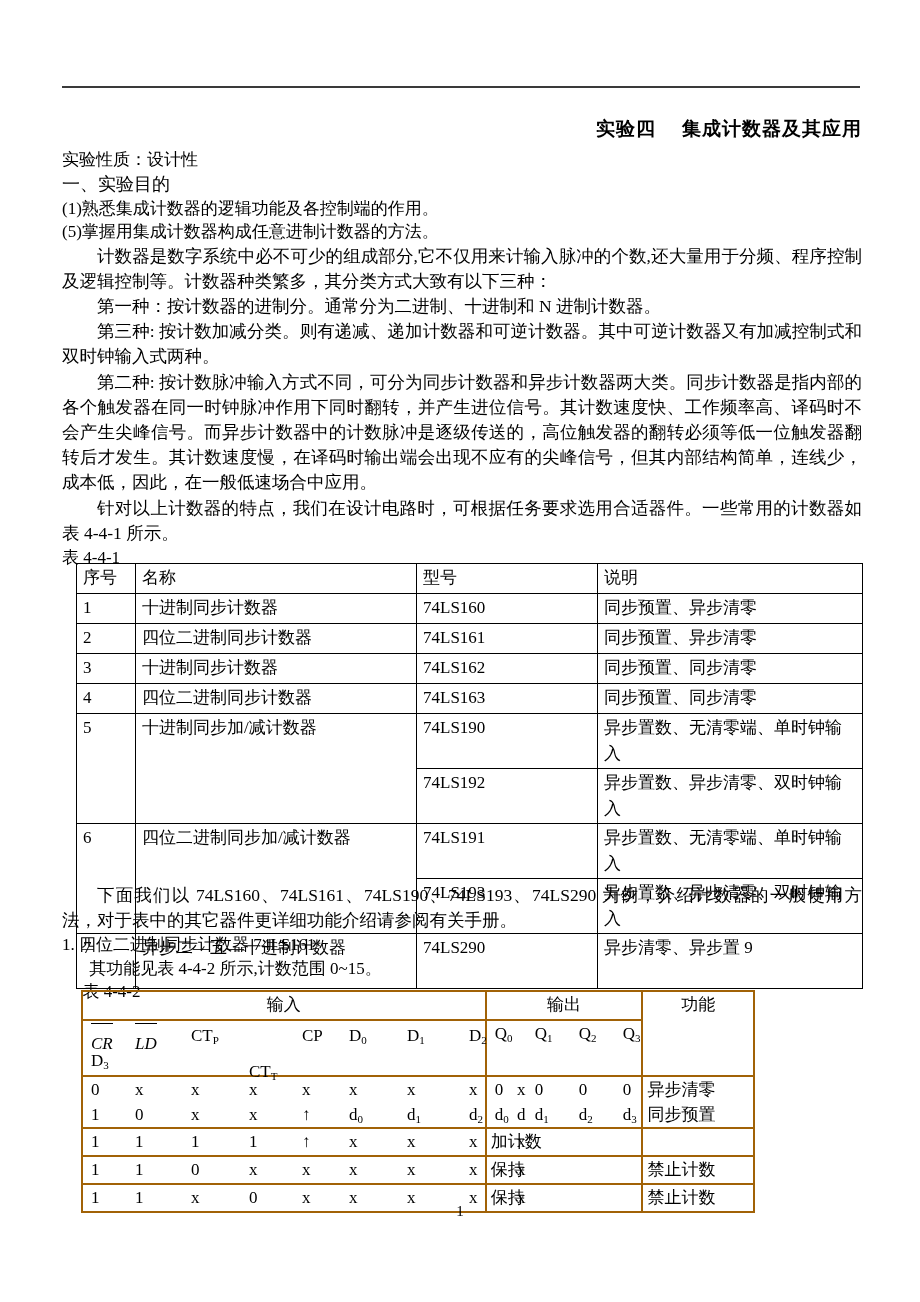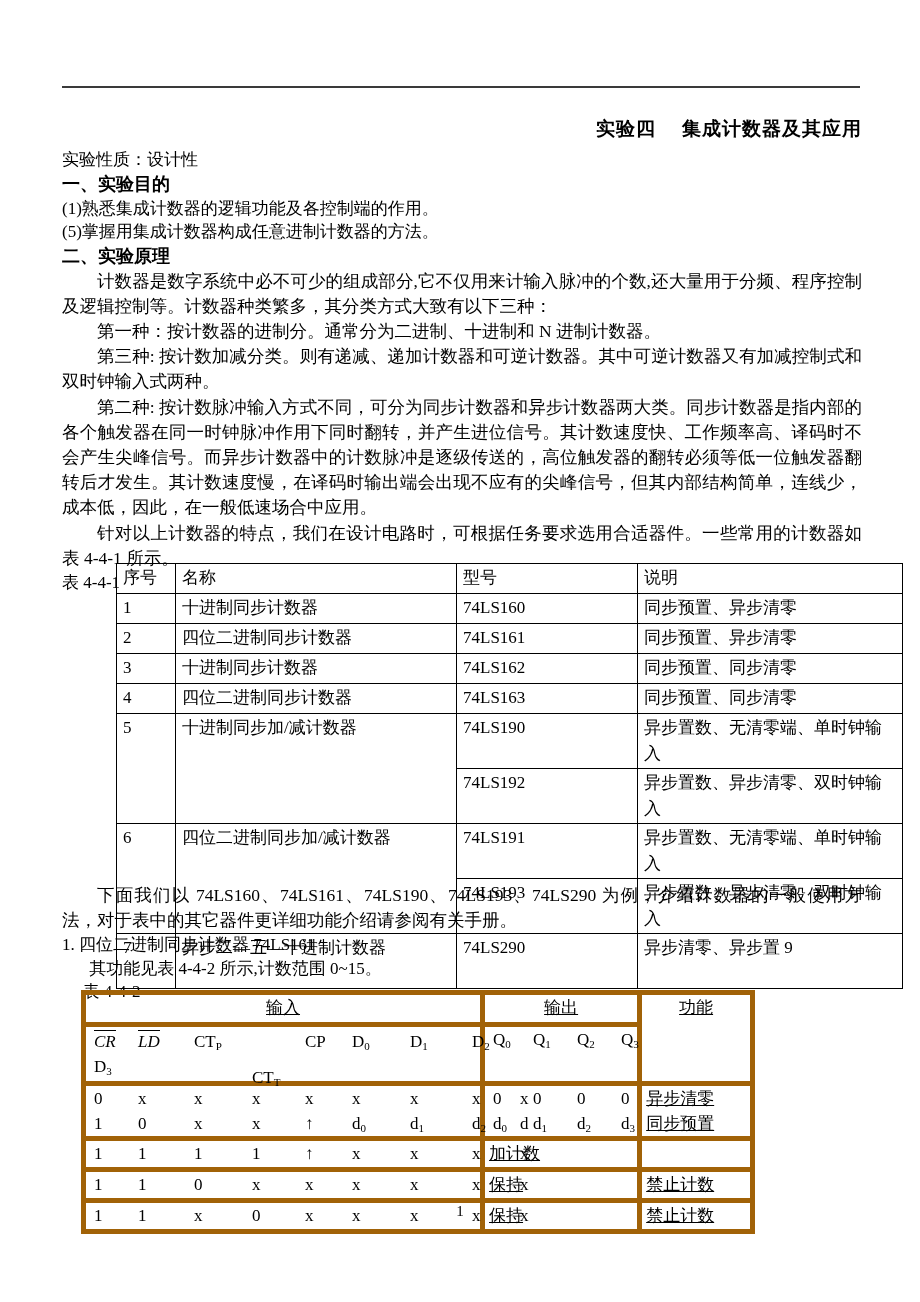--- a/index.html
+++ b/index.html
@@ -65,31 +65,30 @@
     font-size: 17.5px;
     line-height: 25.2px;
     margin: 0;
     text-align: justify;
     text-justify: inter-character;
     text-align-last: left;
   }
   .para.indent { text-indent: 2em; }
   .heading {
     font-size: 18px;
-    font-weight: bold;
+    font-weight: normal;
     line-height: 25px;
     margin: 0;
   }
 
   
   table.doc {
     border-collapse: collapse;
     font-size: 17px;
     table-layout: fixed;
-    margin-left: 40px;
   }
   table.doc td, table.doc th {
     border: 1px solid #000;
     padding: 1px 6px;
     font-weight: normal;
     vertical-align: top;
     line-height: 26px;
     height: 26px;
   }
 
@@ -108,31 +107,30 @@
   
   #table2 {
     position: absolute;
     left: 81px;
     top: 990px;
     width: 674px;
     border-collapse: collapse;
     font-size: 17px;
   }
   #table2 td {
-    border: 5px solid #a16207;
+    border: 2px solid #a16207;
     padding: 0 4px;
     vertical-align: top;
     line-height: 25px;
-    text-decoration: underline;
   }
   .ovl {
     border-top: 1.3px solid #000;
     display: inline-block;
     font-style: italic;
-    padding-top: 1px;
+    padding-top: 10px;
     line-height: 20px;
   }
   sub { font-size: 11px; vertical-align: baseline; position: relative; top: 3px; }
 
   
   .page-num {
     position: absolute;
     left: 0;
     top: 1203px;
     width: 920px;
@@ -152,21 +150,20 @@
     <div class="title">
       <span>实验四</span><span class="gap"></span><span>集成计数器及其应用</span>
     </div>
 
     <p class="line">实验性质：设计性</p>
 
     <p class="heading">一、实验目的</p>
     <p class="line">(1)熟悉集成计数器的逻辑功能及各控制端的作用。</p>
     <p class="line">(5)掌握用集成计数器构成任意进制计数器的方法。</p>
 
-    <p class="heading">二、实验原理</p>
 
     <p class="para indent">计数器是数字系统中必不可少的组成部分,它不仅用来计输入脉冲的个数,还大量用于分频、程序控制及逻辑控制等。计数器种类繁多，其分类方式大致有以下三种：</p>
     <p class="para indent">第一种：按计数器的进制分。通常分为二进制、十进制和 N 进制计数器。</p>
     <p class="para indent">第三种: 按计数加减分类。则有递减、递加计数器和可逆计数器。其中可逆计数器又有加减控制式和双时钟输入式两种。</p>
     <p class="para indent">第二种: 按计数脉冲输入方式不同，可分为同步计数器和异步计数器两大类。同步计数器是指内部的各个触发器在同一时钟脉冲作用下同时翻转，并产生进位信号。其计数速度快、工作频率高、译码时不会产生尖峰信号。而异步计数器中的计数脉冲是逐级传送的，高位触发器的翻转必须等低一位触发器翻转后才发生。其计数速度慢，在译码时输出端会出现不应有的尖峰信号，但其内部结构简单，连线少，成本低，因此，在一般低速场合中应用。</p>
     <p class="para indent">针对以上计数器的特点，我们在设计电路时，可根据任务要求选用合适器件。一些常用的计数器如表 4-4-1 所示。</p>
     <p class="line">表 4-4-1</p>
   </div>
 
   <table class="doc" id="table1">

